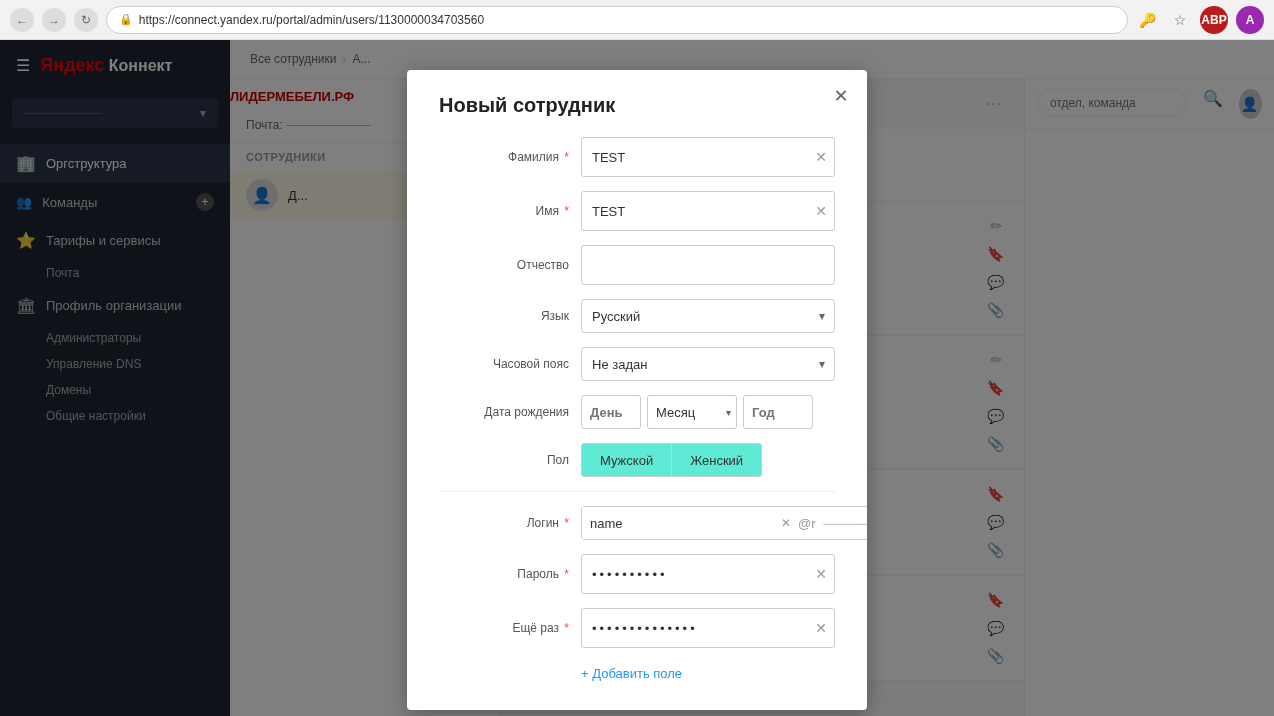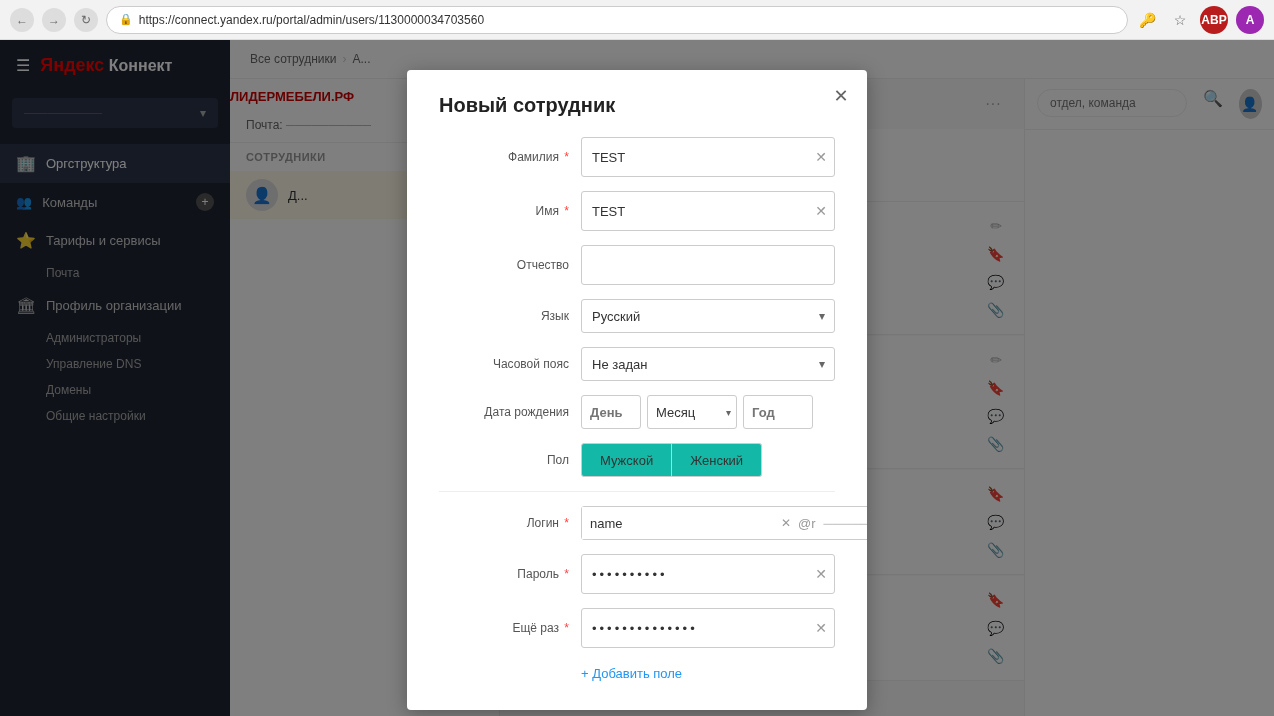--- a/index.html
+++ b/index.html
@@ -399,21 +399,21 @@
 
     
     .gender-group {
       display: flex;
       gap: 0;
     }
     .gender-btn {
       height: 34px;
       padding: 0 18px;
       border: 1px solid #ccc;
-      background: #14b8a6;
+      background: #5eead4;
       font-size: 13px;
       color: #333;
       cursor: pointer;
     }
     .gender-btn:first-child { border-radius: 3px 0 0 3px; }
     .gender-btn:last-child { border-radius: 0 3px 3px 0; border-left: none; }
 
     
     .form-divider {
       border: none;

